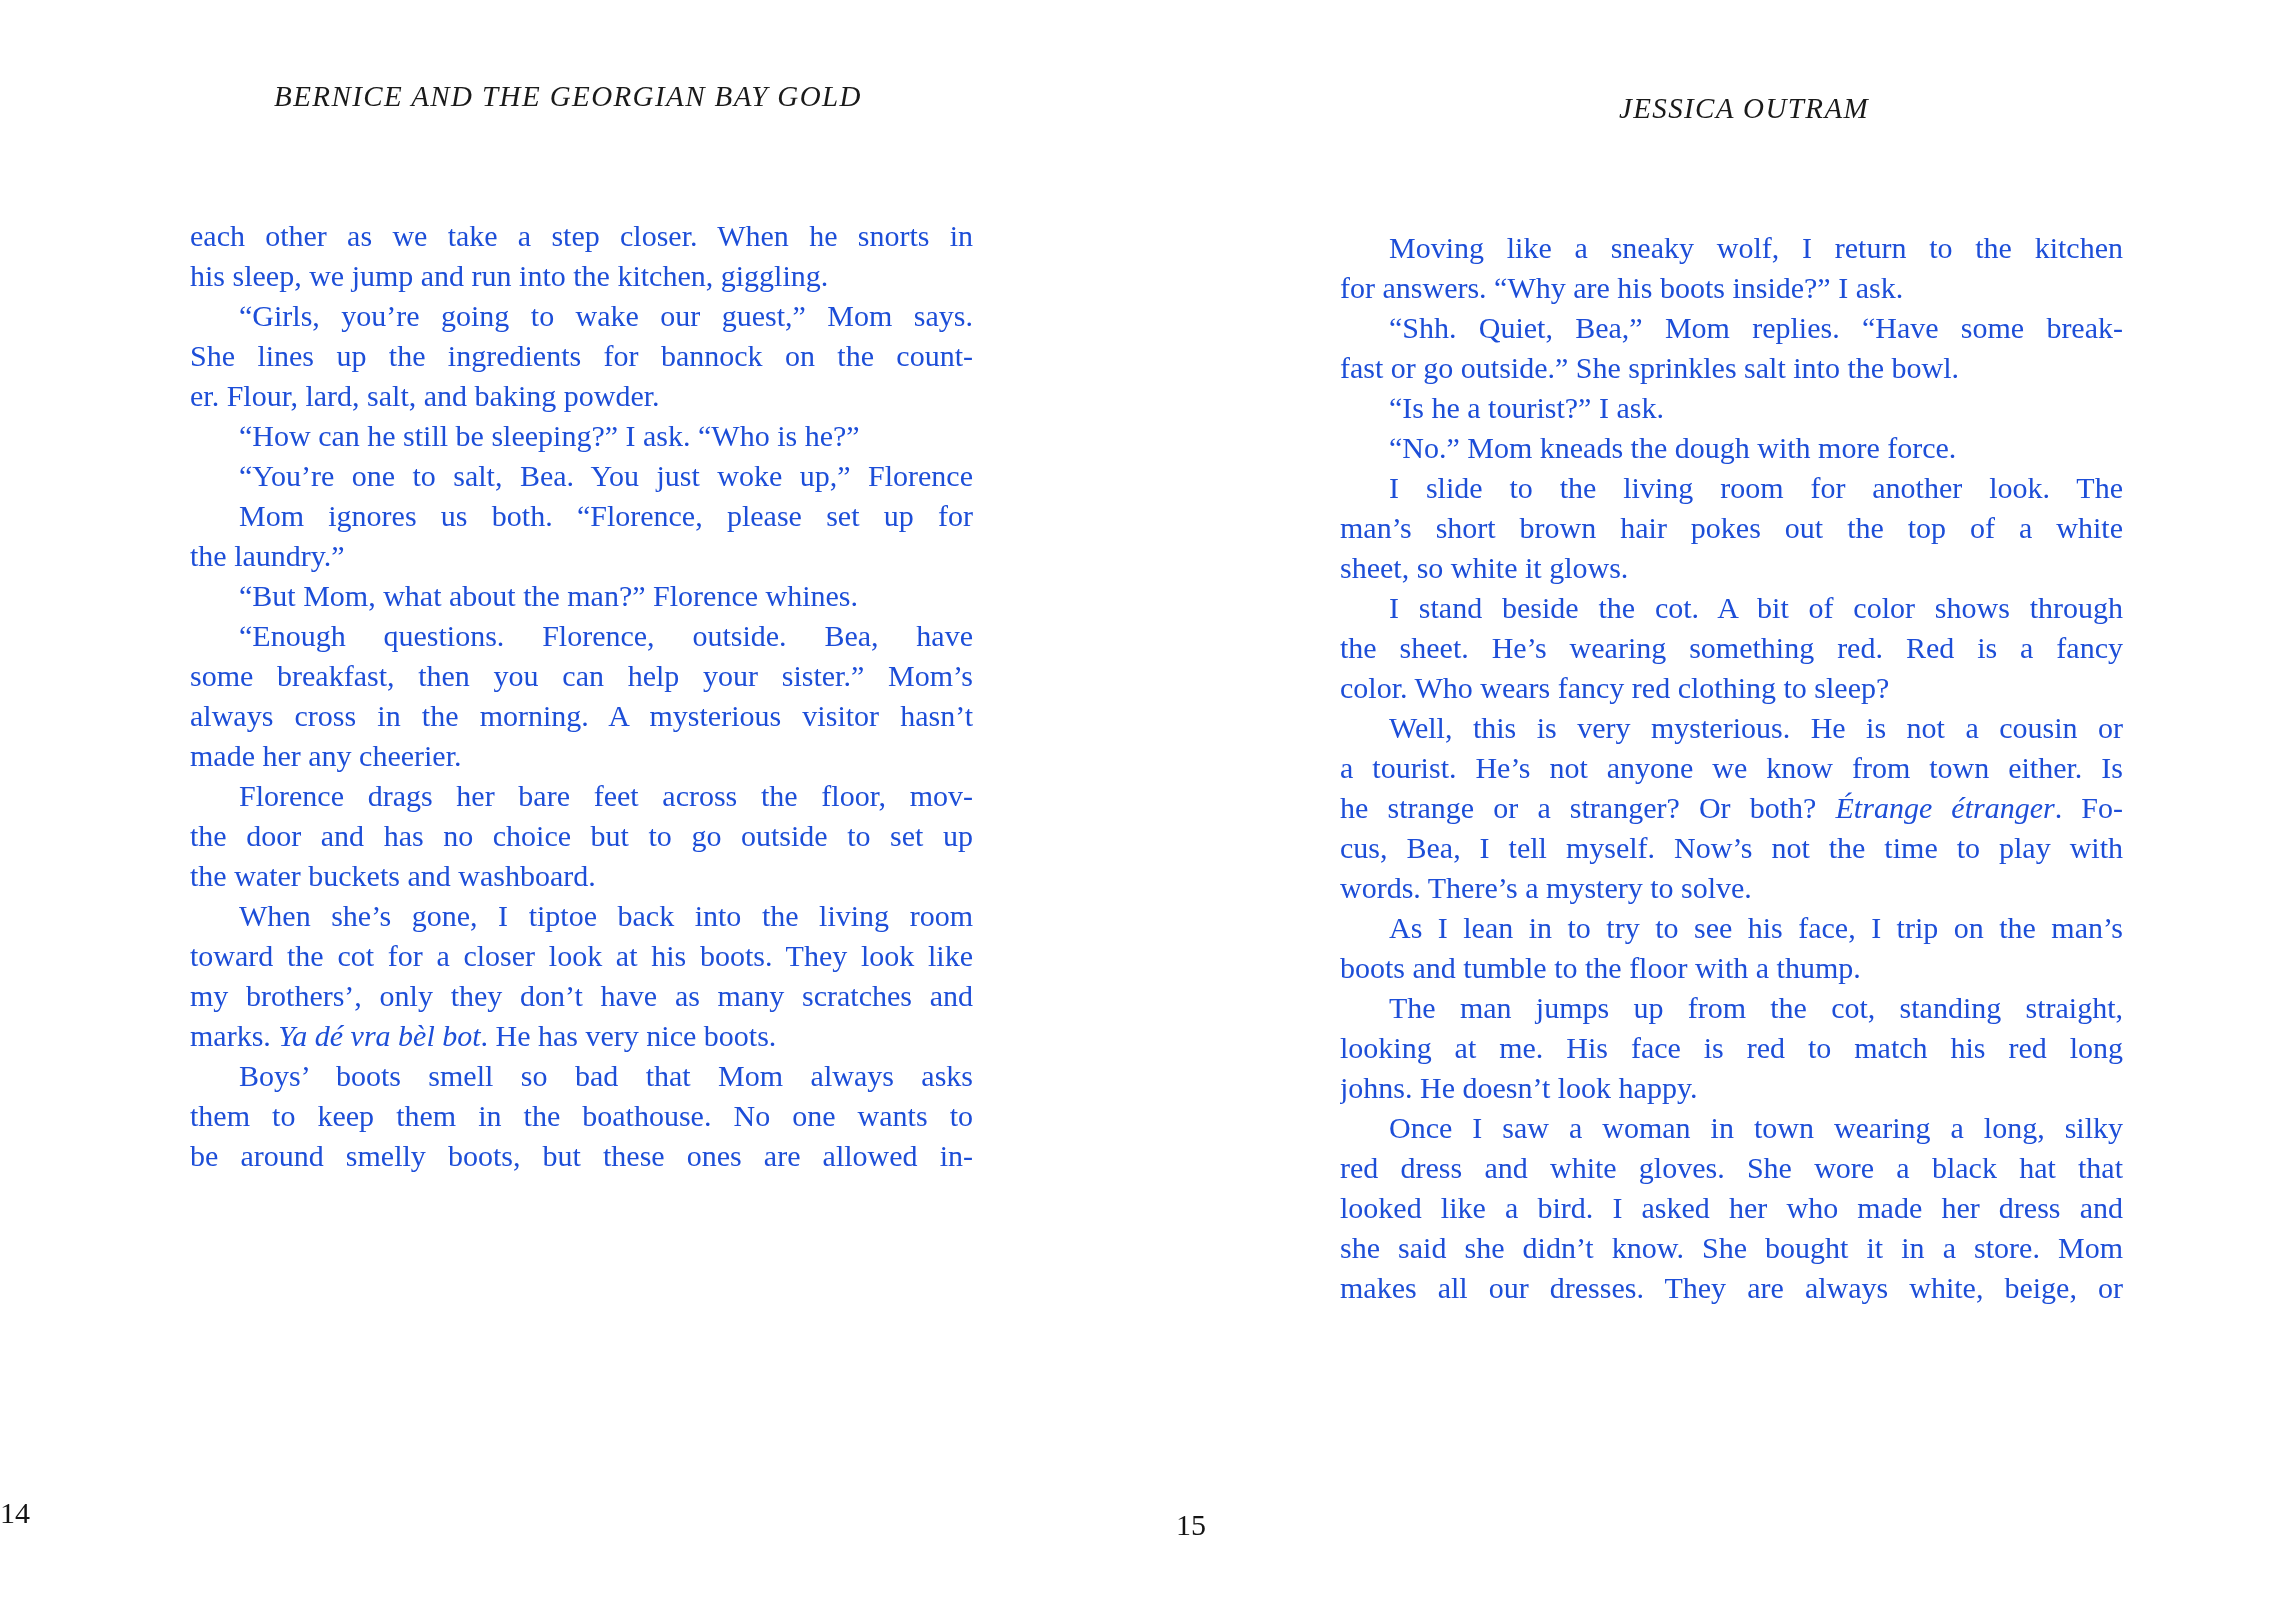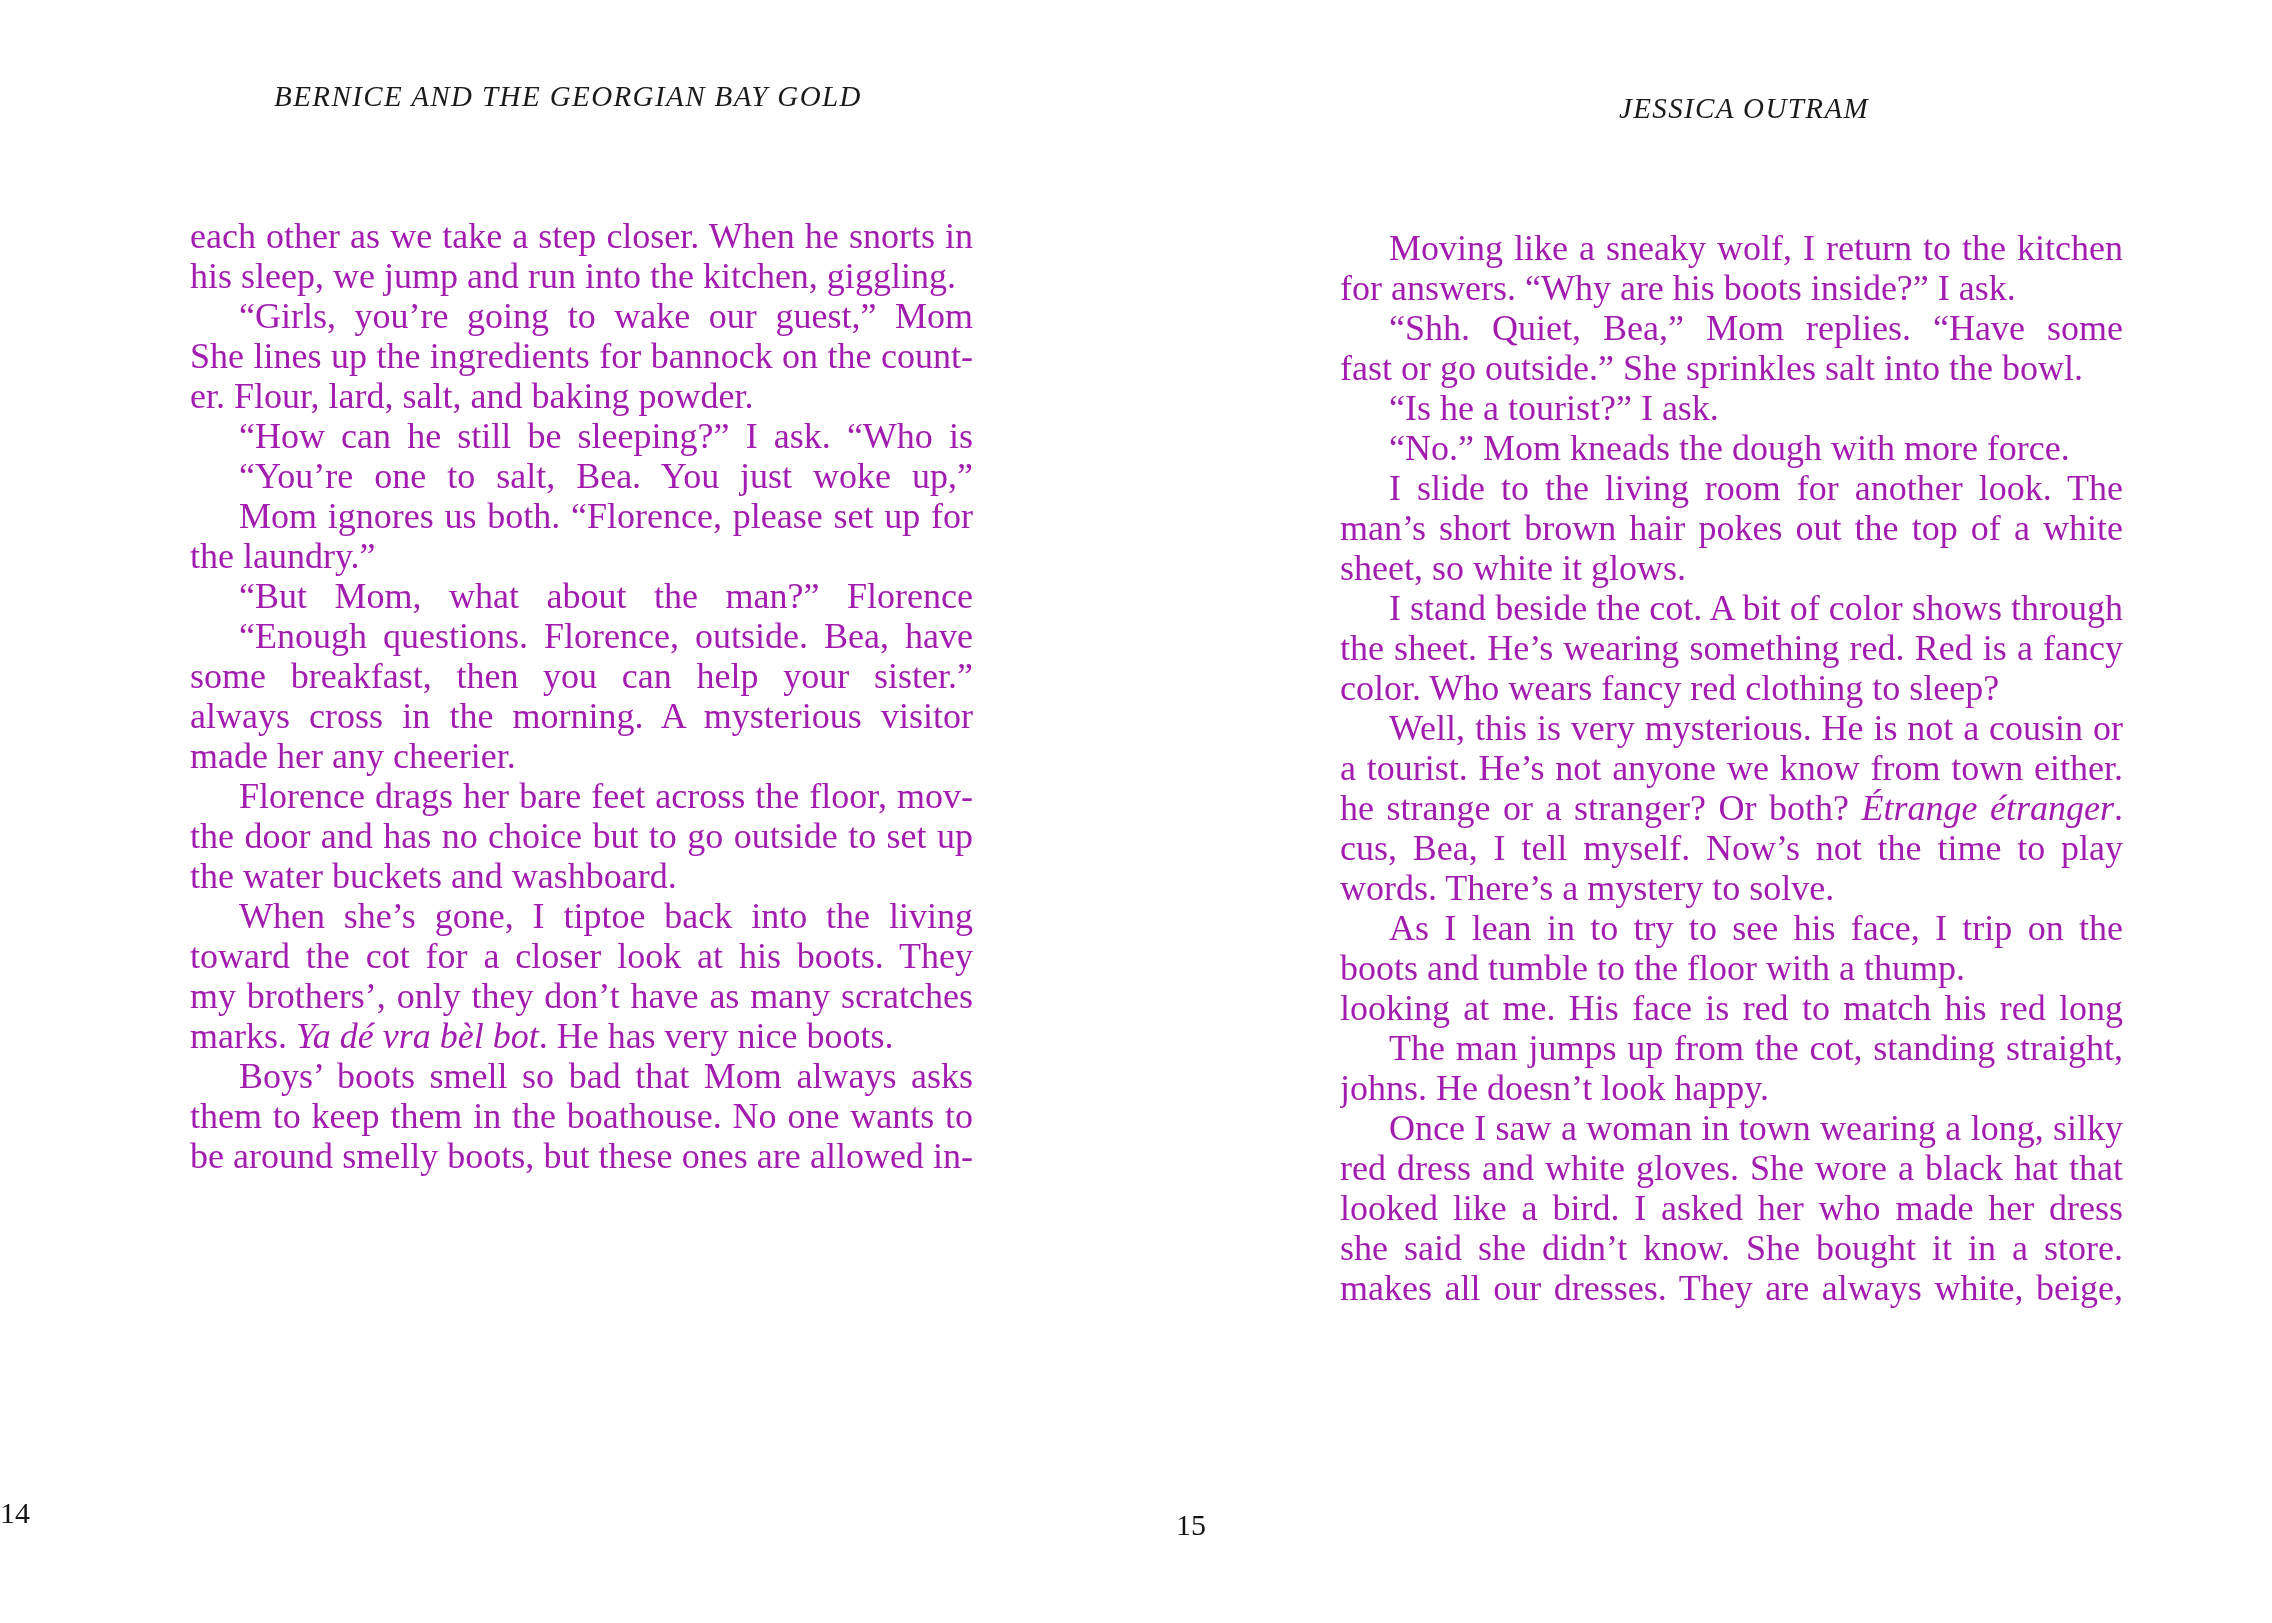--- a/index.html
+++ b/index.html
@@ -30,27 +30,27 @@
 
   .textblock {
     position: absolute;
     top: 216px;
     width: 783px;
   }
   .page.left  .textblock { left: 190px; }
   .page.right .textblock { left: 164px; }
 
   .line {
-    font-size: 36px;
+    font-size: 30px;
     line-height: 40px;
     height: 40px;
     overflow: hidden;
     text-align: justify;
     text-align-last: justify;
-    color: #a21caf;
+    color: #1d4ed8;
   }
   .line.e { text-align-last: left; }
   .line.s { text-indent: 49px; }
   .it { font-style: italic; }
 
   .folio {
     position: absolute;
     top: 1493px; left: 0; right: 0;
     text-align: left;
     font-size: 30px;
@@ -109,22 +109,22 @@
         <div class="line s"><span>I stand beside the cot. A bit of color shows through</span></div>
         <div class="line"><span>the sheet. He’s wearing something red. Red is a fancy</span></div>
         <div class="line e"><span>color. Who wears fancy red clothing to sleep?</span></div>
         <div class="line s"><span>Well, this is very mysterious. He is not a cousin or</span></div>
         <div class="line"><span>a tourist. He’s not anyone we know from town either. Is</span></div>
         <div class="line"><span>he strange or a stranger? Or both? </span><span class="it">Étrange étranger</span><span>. Fo-</span></div>
         <div class="line"><span>cus, Bea, I tell myself. Now’s not the time to play with</span></div>
         <div class="line e"><span>words. There’s a mystery to solve.</span></div>
         <div class="line s"><span>As I lean in to try to see his face, I trip on the man’s</span></div>
         <div class="line e"><span>boots and tumble to the floor with a thump.</span></div>
+        <div class="line s"><span>The man jumps up from the cot, standing straight,</span></div>
         <div class="line"><span>looking at me. His face is red to match his red long</span></div>
-        <div class="line s"><span>The man jumps up from the cot, standing straight,</span></div>
         <div class="line e"><span>johns. He doesn’t look happy.</span></div>
         <div class="line s"><span>Once I saw a woman in town wearing a long, silky</span></div>
         <div class="line"><span>red dress and white gloves. She wore a black hat that</span></div>
         <div class="line"><span>looked like a bird. I asked her who made her dress and</span></div>
         <div class="line"><span>she said she didn’t know. She bought it in a store. Mom</span></div>
         <div class="line"><span>makes all our dresses. They are always white, beige, or</span></div>
       </div>
     <div class="folio">15</div>
   </section>
 

